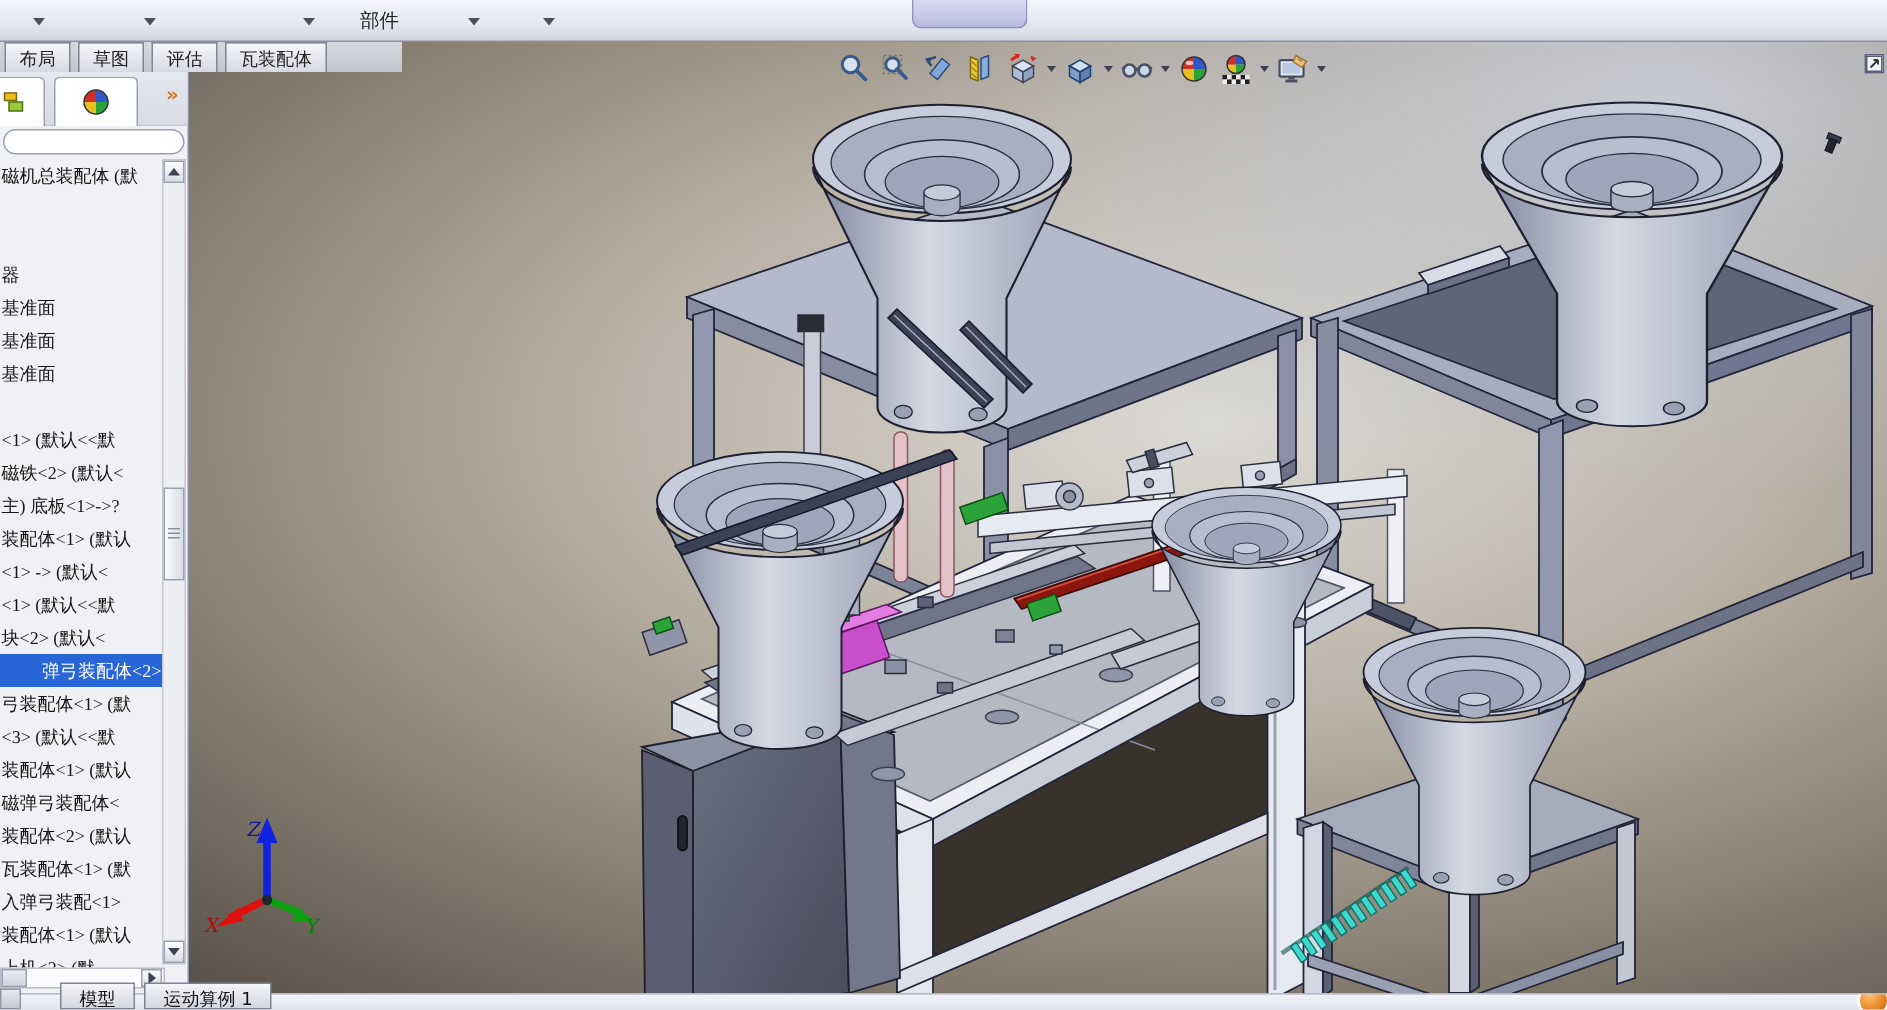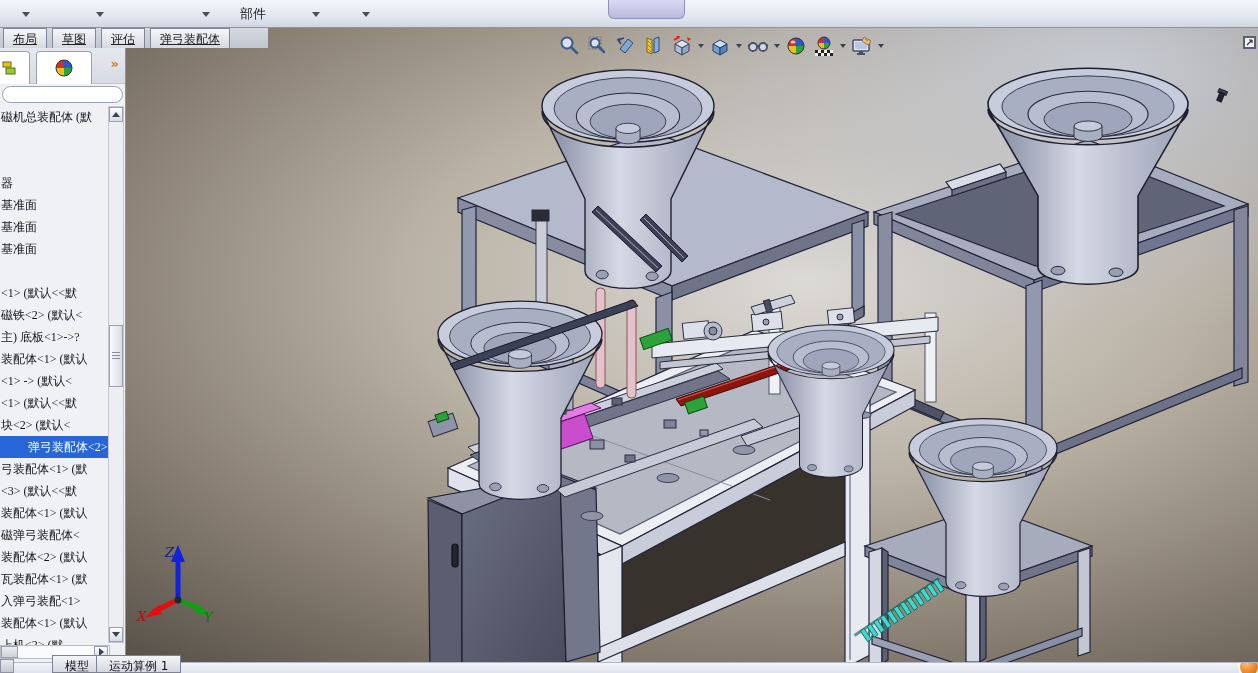--- a/index.html
+++ b/index.html
@@ -17,21 +17,21 @@
   .ribbon-label { position:absolute; top:5px; font-size:13px; color:#222;text-align:right; }
   .quick-btn { position:absolute; left:608px; top:0; width:77px; height:19px;
     background:linear-gradient(#d9daf2,#b8badc); border:1px solid #8f91bd;
     border-top:none; border-radius:0 0 6px 6px; }
 
   
   .cmd-strip { position:absolute; left:0; top:28px; width:268px; height:20px;
     background:linear-gradient(#d6d9e1,#c2c6d0); z-index:3; display:flex; align-items:stretch; padding-left:3px; }
   .cmd-tab { font-size:12px; color:#222; padding:2px 9px 0;
     background:linear-gradient(#f6f7fa,#d6d9e1); border:1px solid #80859a;
-    border-bottom:none; margin-right:5px; white-space:nowrap;text-decoration:underline; }
+    border-bottom:none; margin-right:5px; white-space:nowrap; }
 
   
   .viewport { position:absolute; left:0; top:28px; width:1258px; height:634px; z-index:1; }
   .scene { position:absolute; inset:0; }
 
   
   .hud { position:absolute; left:556px; top:2px; height:32px; display:flex;
     align-items:center; gap:1px; z-index:4; }
   .hud-btn { width:27px; height:30px; display:flex; align-items:center;
     justify-content:center; }
@@ -88,21 +88,21 @@
     background:linear-gradient(#f2f4f9,#dfe3ee); border-top:1px solid #b4b8c6; overflow:hidden; }
   .res-ball { position:absolute; right:-2px; top:-7px; width:22px; height:22px;
     border-radius:50%; border:2px solid #fff;
     background:radial-gradient(circle at 35% 30%,#ffc070,#e8872a 55%,#c05c08); }
   .bottom-tabs { position:absolute; left:0; top:655px; height:18px; z-index:6; }
   .splitter { position:absolute; left:0; top:4px; width:14px; height:14px;
     background:linear-gradient(#e8eaf0,#c5c8d3); border:1px solid #8d92a4; }
   .btab { position:absolute; top:0; height:18px; font-size:12px; color:#111;
     background:linear-gradient(#f4f5f8,#d4d7df); border:1px solid #7d8295;
     padding:2px 12px 0; white-space:nowrap; }
-  .btab.t1 { left:40px;margin-left:12px; } .btab.t2 { left:96px; }
+  .btab.t1 { left:40px; } .btab.t2 { left:96px; }
 </style>
 </head>
 <body>
 
 <div id="app">
 
   <div class="ribbon">
     <span class="ov-arrow" style="left:22px"></span>
     <span class="ov-arrow" style="left:96px"></span>
     <span class="ov-arrow" style="left:202px"></span>
@@ -110,21 +110,21 @@
     <span class="ov-arrow" style="left:312px"></span>
     <span class="ov-arrow" style="left:362px"></span>
     <div class="quick-btn"></div>
   </div>
 
   <div class="cmd-strip">
 
   <div class="cmd-tab">布局</div>
       <div class="cmd-tab">草图</div>
       <div class="cmd-tab">评估</div>
-      <div class="cmd-tab">弹弓装配体</div>
+      <div class="cmd-tab">瓦装配体</div>
     </div>
 
   <div class="viewport">
     <svg class="scene" width="1258" height="634" viewBox="0 28 1258 634">
       <defs>
         <radialGradient id="bgMain" cx="64%" cy="40%" r="80%">
           <stop offset="0%" stop-color="#dcdad6"></stop>
             <stop offset="40%" stop-color="#b9b1a4"></stop>
           <stop offset="75%" stop-color="#837a6d"></stop>
             <stop offset="100%" stop-color="#59524a"></stop>

